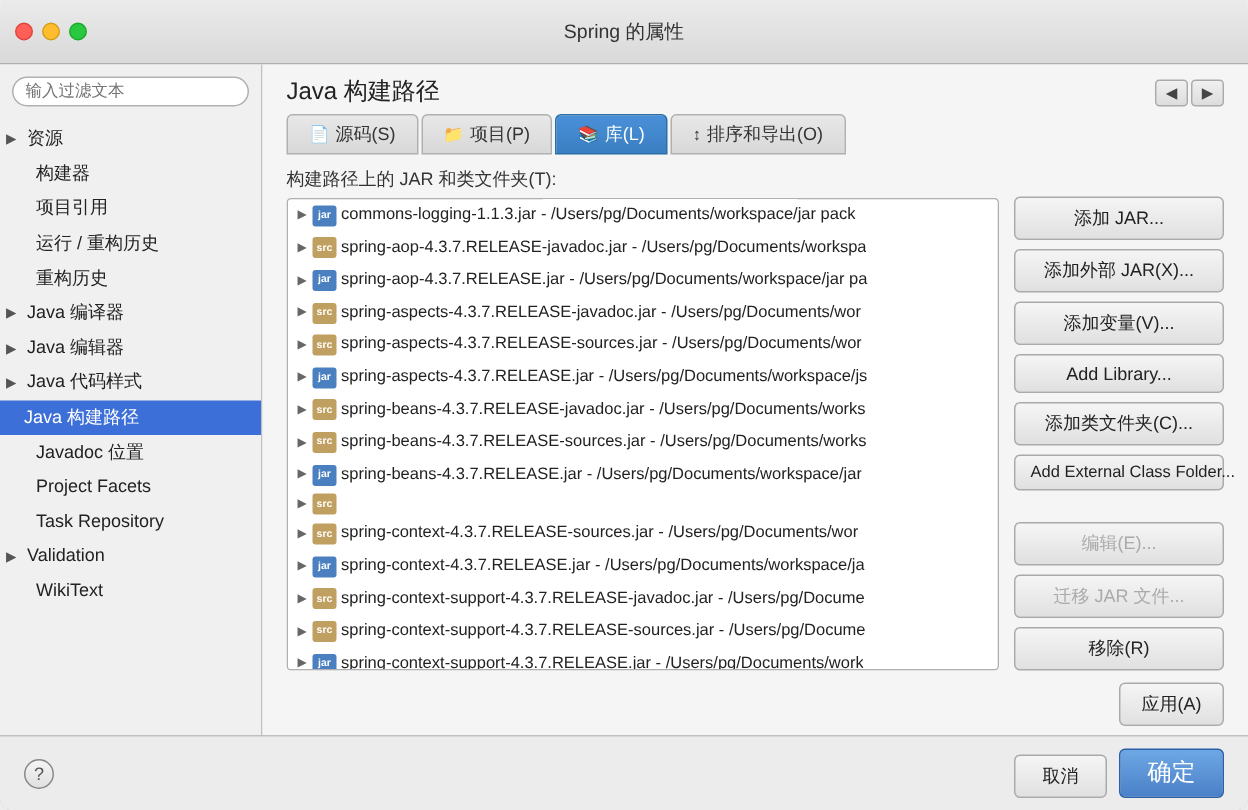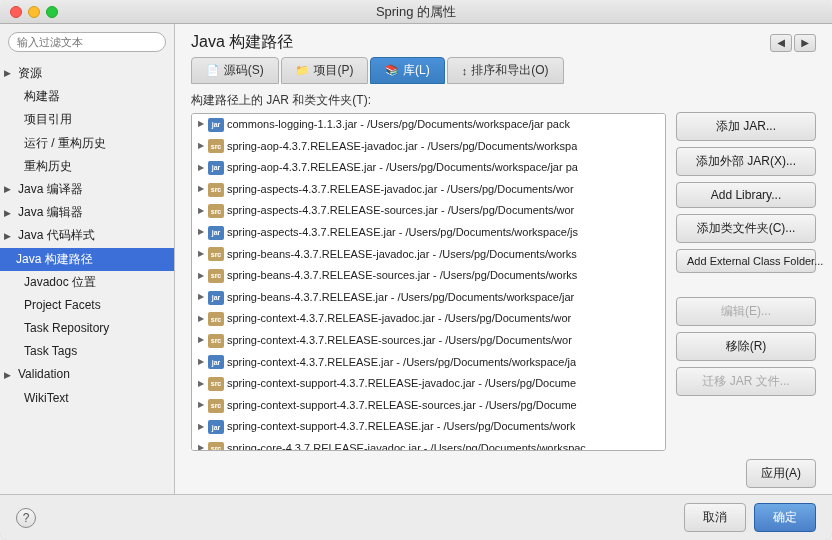--- a/index.html
+++ b/index.html
@@ -17,21 +17,21 @@
       height: 540px;
       background: #f5f5f5;
       border-radius: 8px;
       box-shadow: 0 4px 20px rgba(0,0,0,0.4);
       display: flex;
       flex-direction: column;
       overflow: hidden;
     }
     
     .titlebar {
-      height: 24px;
+      height: 43px;
       background: linear-gradient(to bottom, #ebebeb, #d9d9d9);
       border-bottom: 1px solid #b0b0b0;
       display: flex;
       align-items: center;
       justify-content: center;
       position: relative;
       border-radius: 8px 8px 0 0;
       flex-shrink: 0;
     }
     .titlebar-title {
@@ -274,21 +274,21 @@
       padding: 5px 18px;
       font-size: 12px;
       background: linear-gradient(to bottom, #f5f5f5, #e0e0e0);
       border: 1px solid #aaa;
       border-radius: 4px;
       cursor: pointer;
       color: #222;
     }
     .confirm-btn {
       padding: 5px 18px;
-      font-size: 12px;
+      font-size: 16px;
       background: linear-gradient(to bottom, #6ea8e4, #4a80c8);
       border: 1px solid #2a60a8;
       border-radius: 4px;
       cursor: pointer;
       color: white;
       font-weight: 500;
     }
     .help-icon {
       width: 20px;
       height: 20px;
@@ -390,23 +390,20 @@
         </div>
         <div class="tree-item tree-child">
           <span>Javadoc 位置</span>
         </div>
         <div class="tree-item tree-child">
           <span>Project Facets</span>
         </div>
         <div class="tree-item tree-child">
           <span>Task Repository</span>
         </div>
-        <div class="tree-item tree-child">
-          <span>Task Tags</span>
-        </div>
 
         <div class="tree-item group">
           <span class="tree-arrow">▶</span>
           <span>Validation</span>
         </div>
         <div class="tree-item tree-child">
           <span>WikiText</span>
         </div>
       </div>
     </div>
@@ -485,21 +482,20 @@
                 <span class="jar-text">spring-beans-4.3.7.RELEASE-sources.jar - /Users/pg/Documents/works</span>
               </div>
               <div class="jar-item">
                 <span class="jar-expand">▶</span>
                 <span class="jar-icon blue" style="font-size: 7px;">jar</span>
                 <span class="jar-text">spring-beans-4.3.7.RELEASE.jar - /Users/pg/Documents/workspace/jar</span>
               </div>
               <div class="jar-item">
                 <span class="jar-expand">▶</span>
                 <span class="jar-icon" style="font-size: 7px;">src</span>
-                <span class="jar-text">spring-context-4.3.7.RELEASE-javadoc.jar - /Users/pg/Documents/wor</span>
               </div>
               <div class="jar-item">
                 <span class="jar-expand">▶</span>
                 <span class="jar-icon" style="font-size: 7px;">src</span>
                 <span class="jar-text">spring-context-4.3.7.RELEASE-sources.jar - /Users/pg/Documents/wor</span>
               </div>
               <div class="jar-item">
                 <span class="jar-expand">▶</span>
                 <span class="jar-icon blue" style="font-size: 7px;">jar</span>
                 <span class="jar-text">spring-context-4.3.7.RELEASE.jar - /Users/pg/Documents/workspace/ja</span>
@@ -522,27 +518,28 @@
               <div class="jar-item">
                 <span class="jar-expand">▶</span>
                 <span class="jar-icon" style="font-size: 7px;">src</span>
                 <span class="jar-text">spring-core-4.3.7.RELEASE-javadoc.jar - /Users/pg/Documents/workspac</span>
               </div>
             </div>
         </div>
         <div class="buttons-column">
           <button class="action-btn">添加 JAR...</button>
           <button class="action-btn">添加外部 JAR(X)...</button>
+          <button class="action-btn">添加变量(V)...</button>
           <button class="action-btn">Add Library...</button>
           <button class="action-btn">添加类文件夹(C)...</button>
           <button class="action-btn" style="font-size:11px;">Add External Class Folder...</button>
           <div style="height:12px;"></div>
           <button class="action-btn disabled" style="color:#aaa;">编辑(E)...</button>
+          <button class="action-btn disabled" style="color:#aaa;">迁移 JAR 文件...</button>
           <button class="action-btn">移除(R)</button>
-          <button class="action-btn disabled" style="color:#aaa;">迁移 JAR 文件...</button>
         </div>
       </div>
 
       <div class="apply-row">
         <button class="apply-btn">应用(A)</button>
       </div>
     </div>
   </div>
 
   <div class="bottom-bar">

